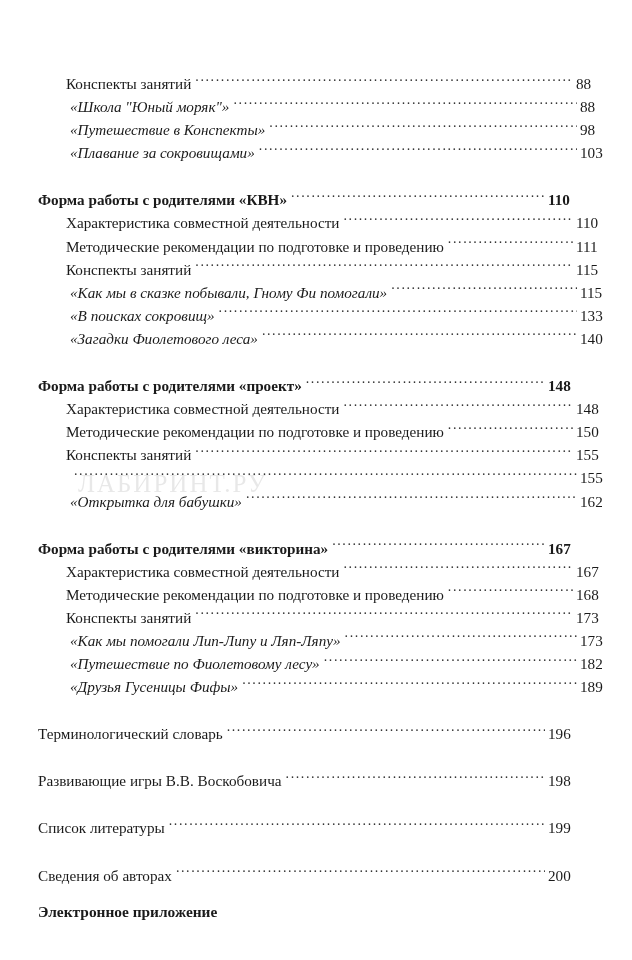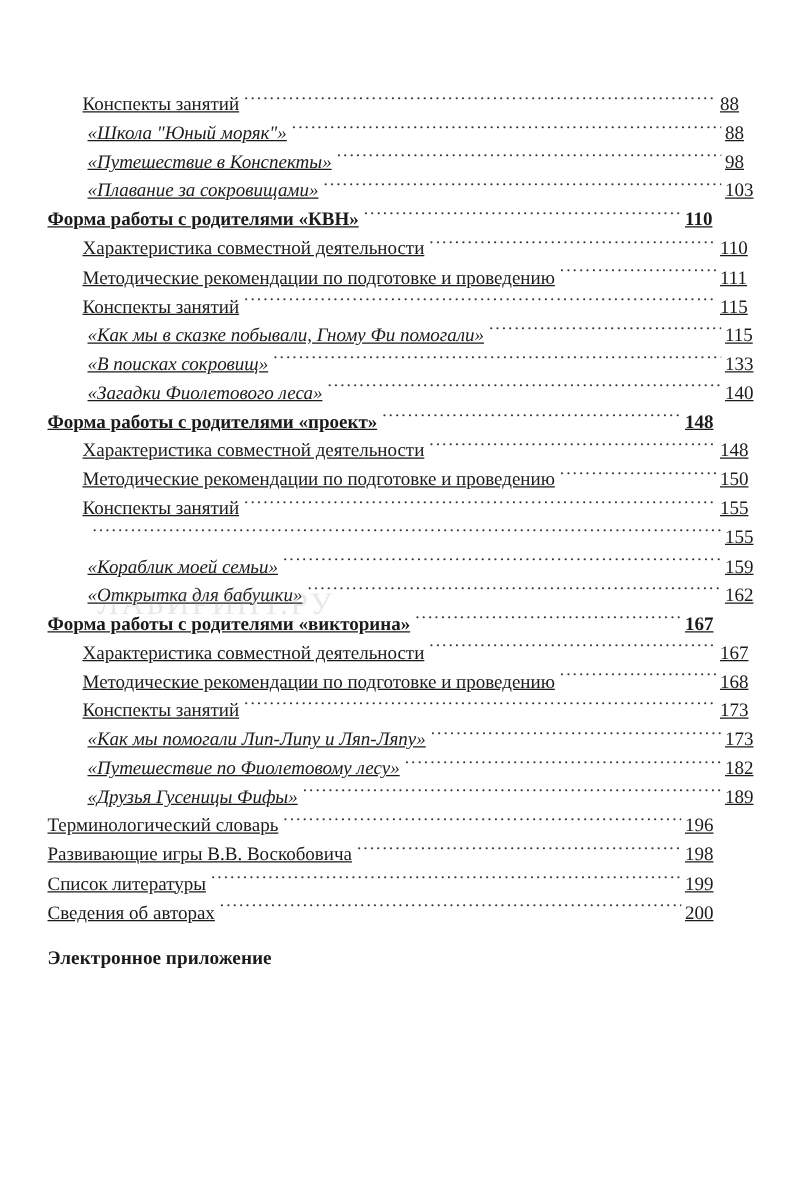--- a/index.html
+++ b/index.html
@@ -19,21 +19,20 @@
     position: absolute;
     left: 0;
     top: 0;
     width: 632px;
     height: 960px;
     padding: 72px 58px 0 38px;
     box-sizing: border-box;
   }
   .toc {
     width: 100%;
-    text-decoration: underline;
   }
   .toc-row {
     display: flex;
     align-items: baseline;
     width: 100%;
     font-size: 15.2px;
     line-height: 1.52;
     white-space: nowrap;
   }
   .toc-label {
@@ -56,21 +55,21 @@
     bottom: 0.16em;
     white-space: nowrap;
   }
   .toc-page {
     flex: 0 0 auto;
     text-align: left;
     min-width: 26px;
   }
 
   
-  .lvl-0 { padding-left: 0px; }
+  .lvl-0 { padding-left: 0px; margin-top: 24px; }
   .lvl-1 { padding-left: 28px; }
   .lvl-2 { padding-left: 32px; }
 
   .bold { font-weight: bold; }
   .italic { font-style: italic; }
 
   .section-title {
     font-weight: bold;
     font-size: 15.4px;
     margin-top: 16px;
@@ -168,25 +167,20 @@
       <div class="toc-row lvl-1">
         <span class="toc-label">Конспекты занятий</span>
         <span class="toc-dots"></span>
         <span class="toc-page">155</span>
       </div>
       <div class="toc-row lvl-2">
         <span class="toc-dots"></span>
         <span class="toc-page">155</span>
       </div>
       <div class="toc-row lvl-2">
-        <span class="toc-label italic">«Кораблик моей семьи»</span>
-        <span class="toc-dots"></span>
-        <span class="toc-page">159</span>
-      </div>
-      <div class="toc-row lvl-2">
         <span class="toc-label italic">«Открытка для бабушки»</span>
         <span class="toc-dots"></span>
         <span class="toc-page">162</span>
       </div>
       <div class="toc-row lvl-0">
         <span class="toc-label bold">Форма работы с родителями «викторина»</span>
         <span class="toc-dots"></span>
         <span class="toc-page bold">167</span>
       </div>
       <div class="toc-row lvl-1">

